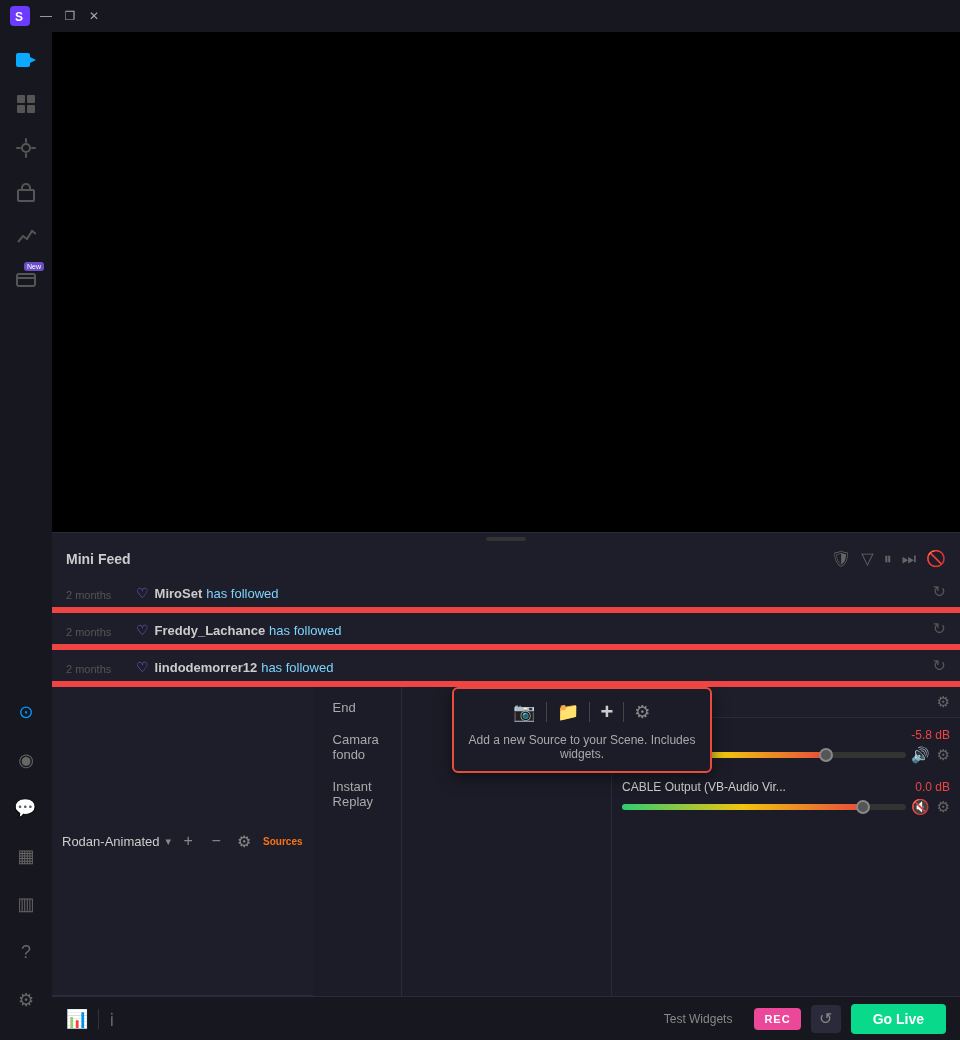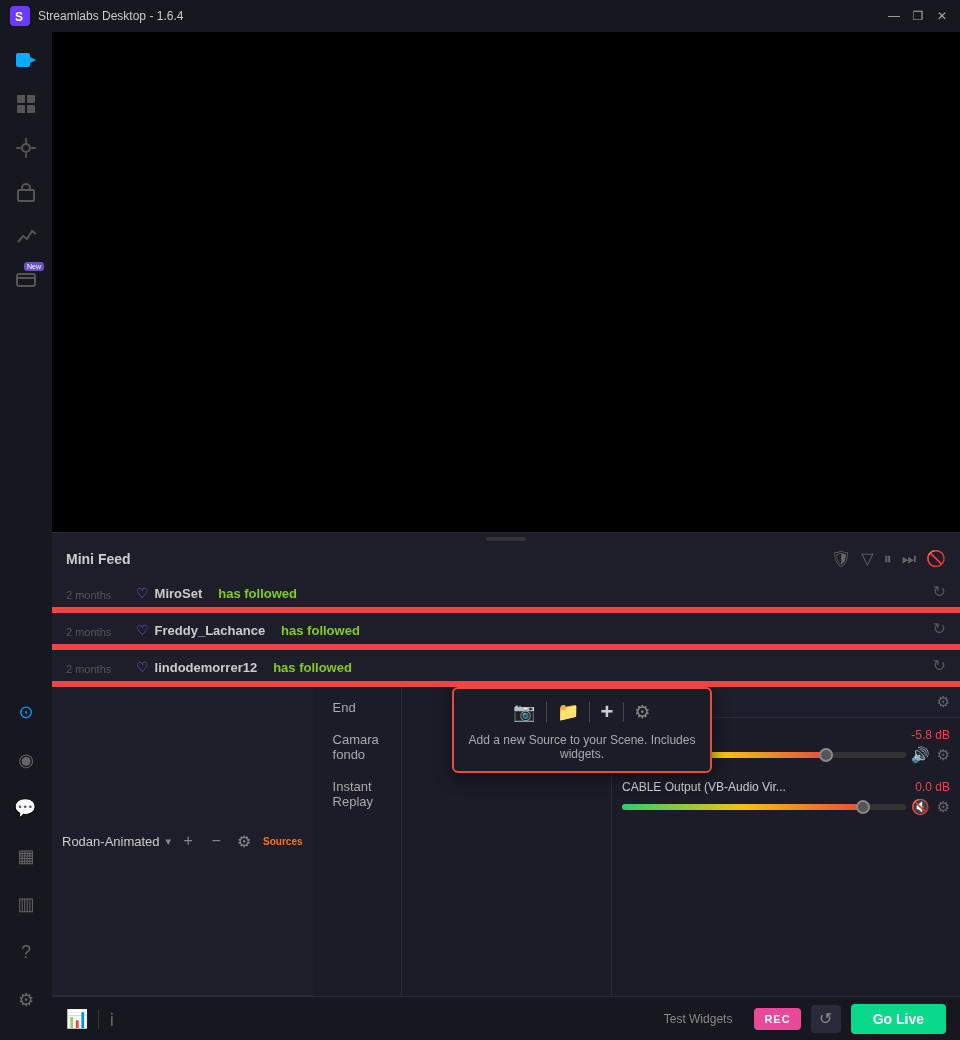--- a/index.html
+++ b/index.html
@@ -175,23 +175,22 @@
     .feed-item-icon {
       color: #8b5cf6;
       margin-right: 6px;
       font-size: 14px;
     }
     .feed-item-user {
       color: #ccc;
       font-weight: 600;
     }
     .feed-item-action {
-      color: #84cc16;
-      margin-left: 16px;
-      font-weight: bold;
+      color: #7dd3fc;
+      margin-left: 4px;
     }
     .feed-item-refresh {
       margin-left: auto;
       color: #555;
       font-size: 16px;
       cursor: pointer;
     }
 
     
     .bottom-panels {
@@ -449,21 +448,20 @@
 
 <div class="app-window">
 
   <div class="titlebar">
     <div class="titlebar-logo">
       <svg width="20" height="20" viewBox="0 0 20 20">
         <rect width="20" height="20" rx="4" fill="#6c3bff"></rect>
         <text x="5" y="15" font-size="12" fill="white" font-weight="bold">S</text>
       </svg>
     </div>
-    <span class="titlebar-title">Streamlabs Desktop - 1.6.4</span>
     <div class="titlebar-controls">
       <div class="titlebar-btn">—</div>
       <div class="titlebar-btn">❐</div>
       <div class="titlebar-btn close">✕</div>
     </div>
   </div>
 
   <div class="main-area">
 
     <div class="sidebar">

